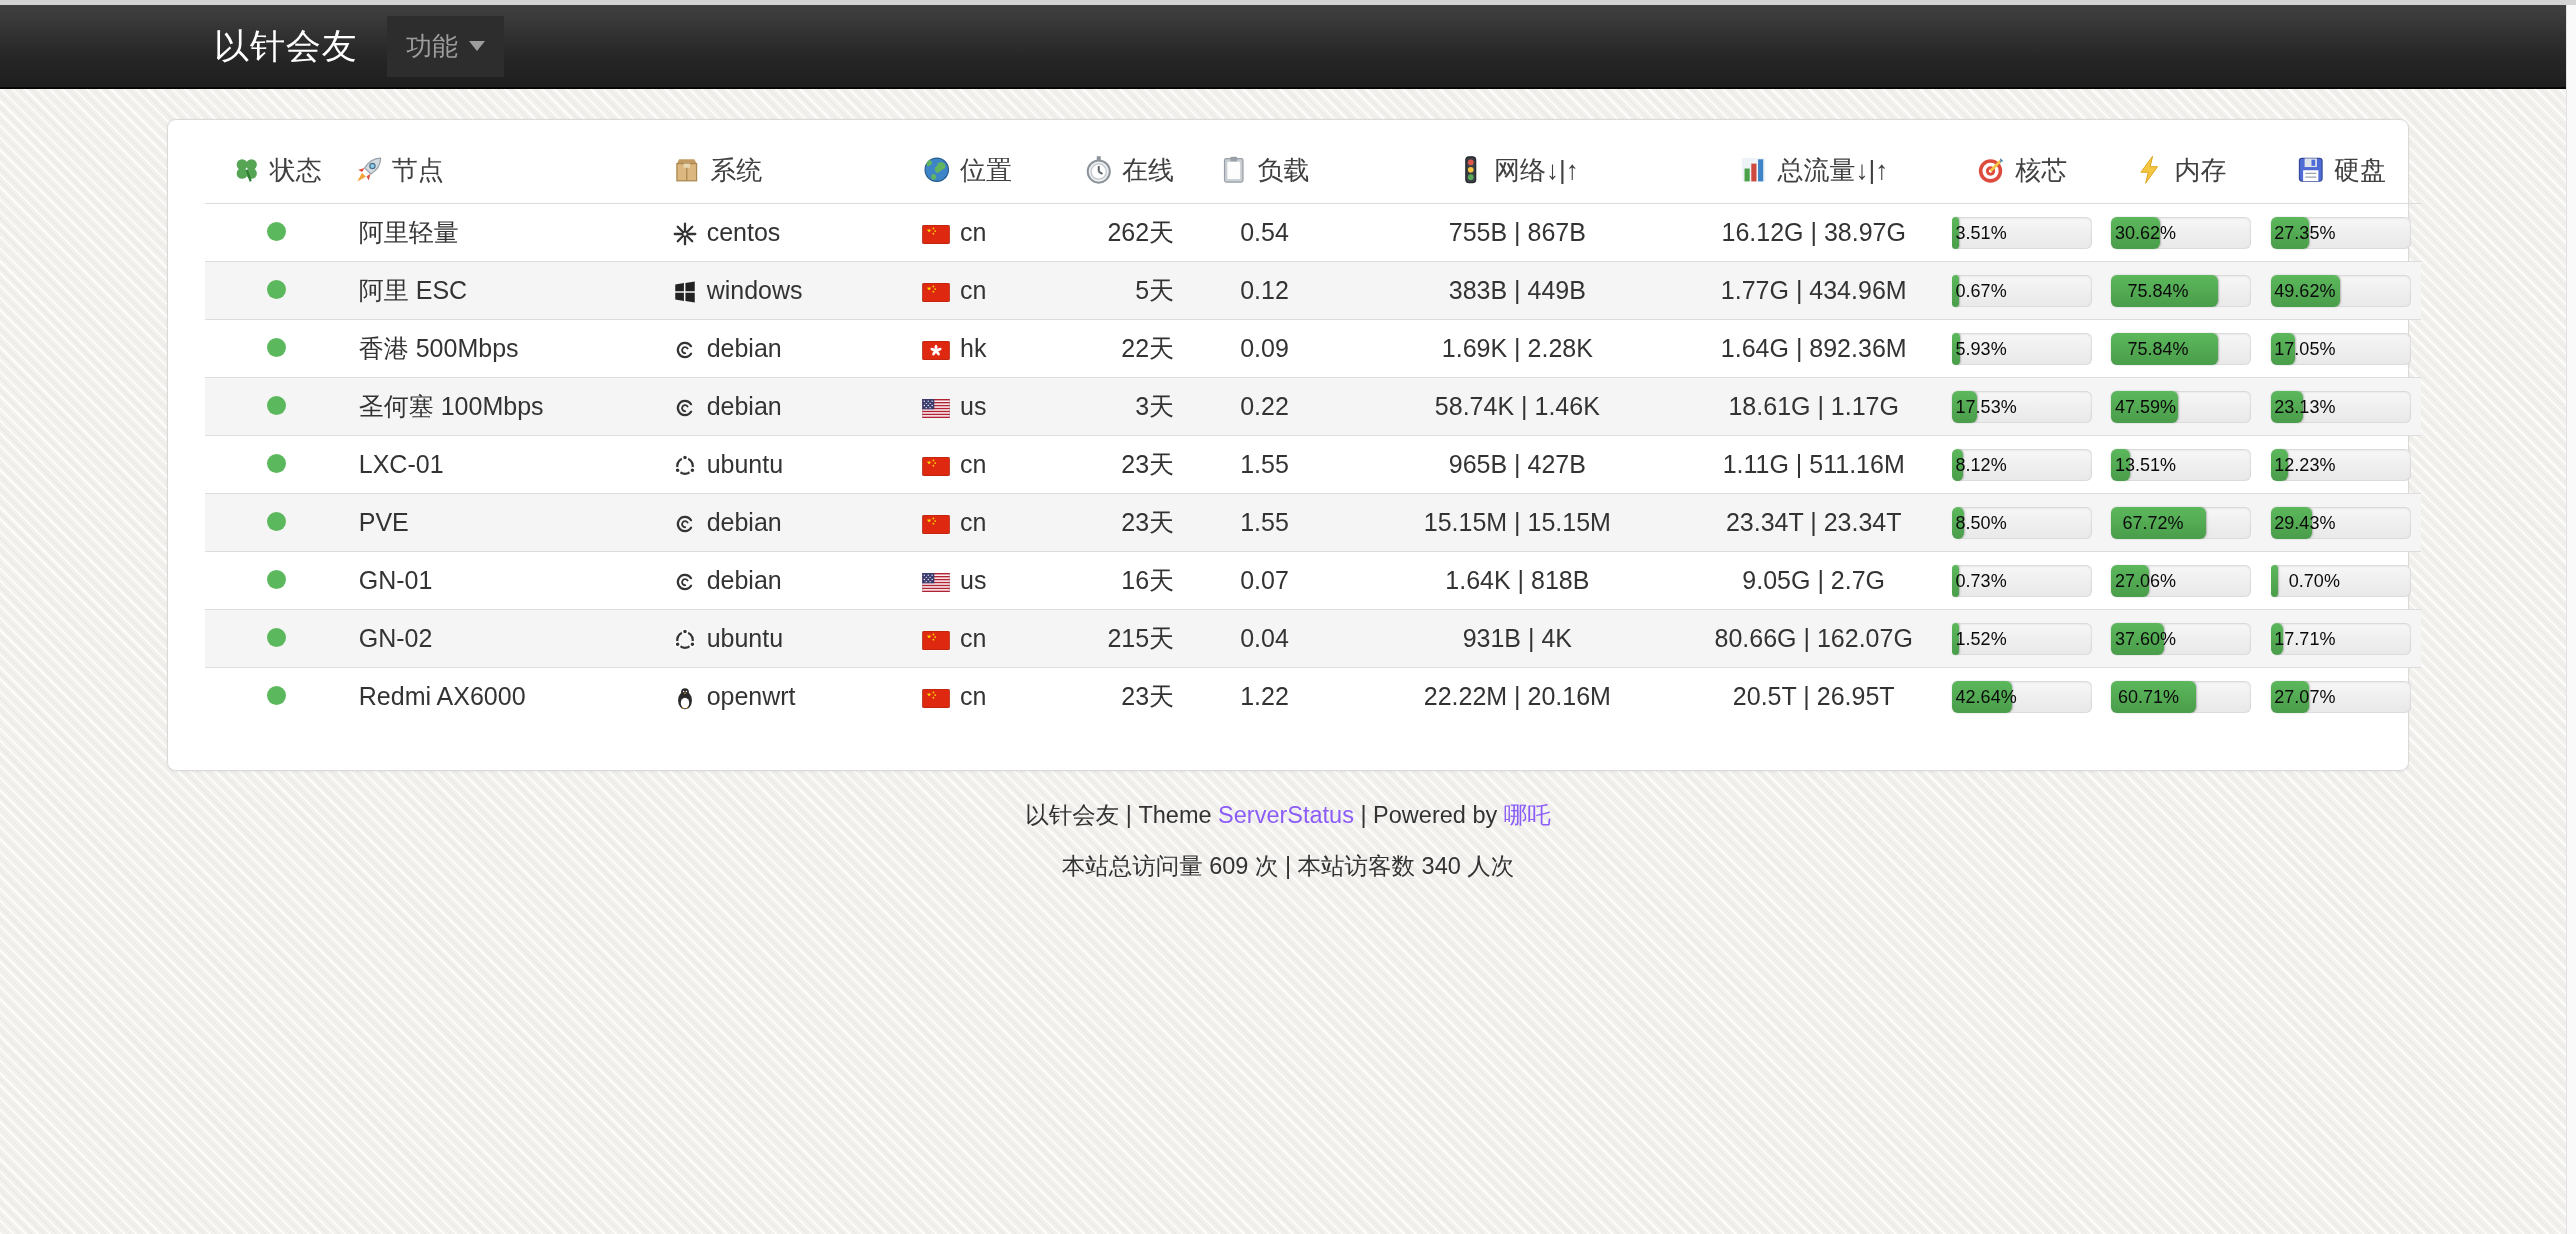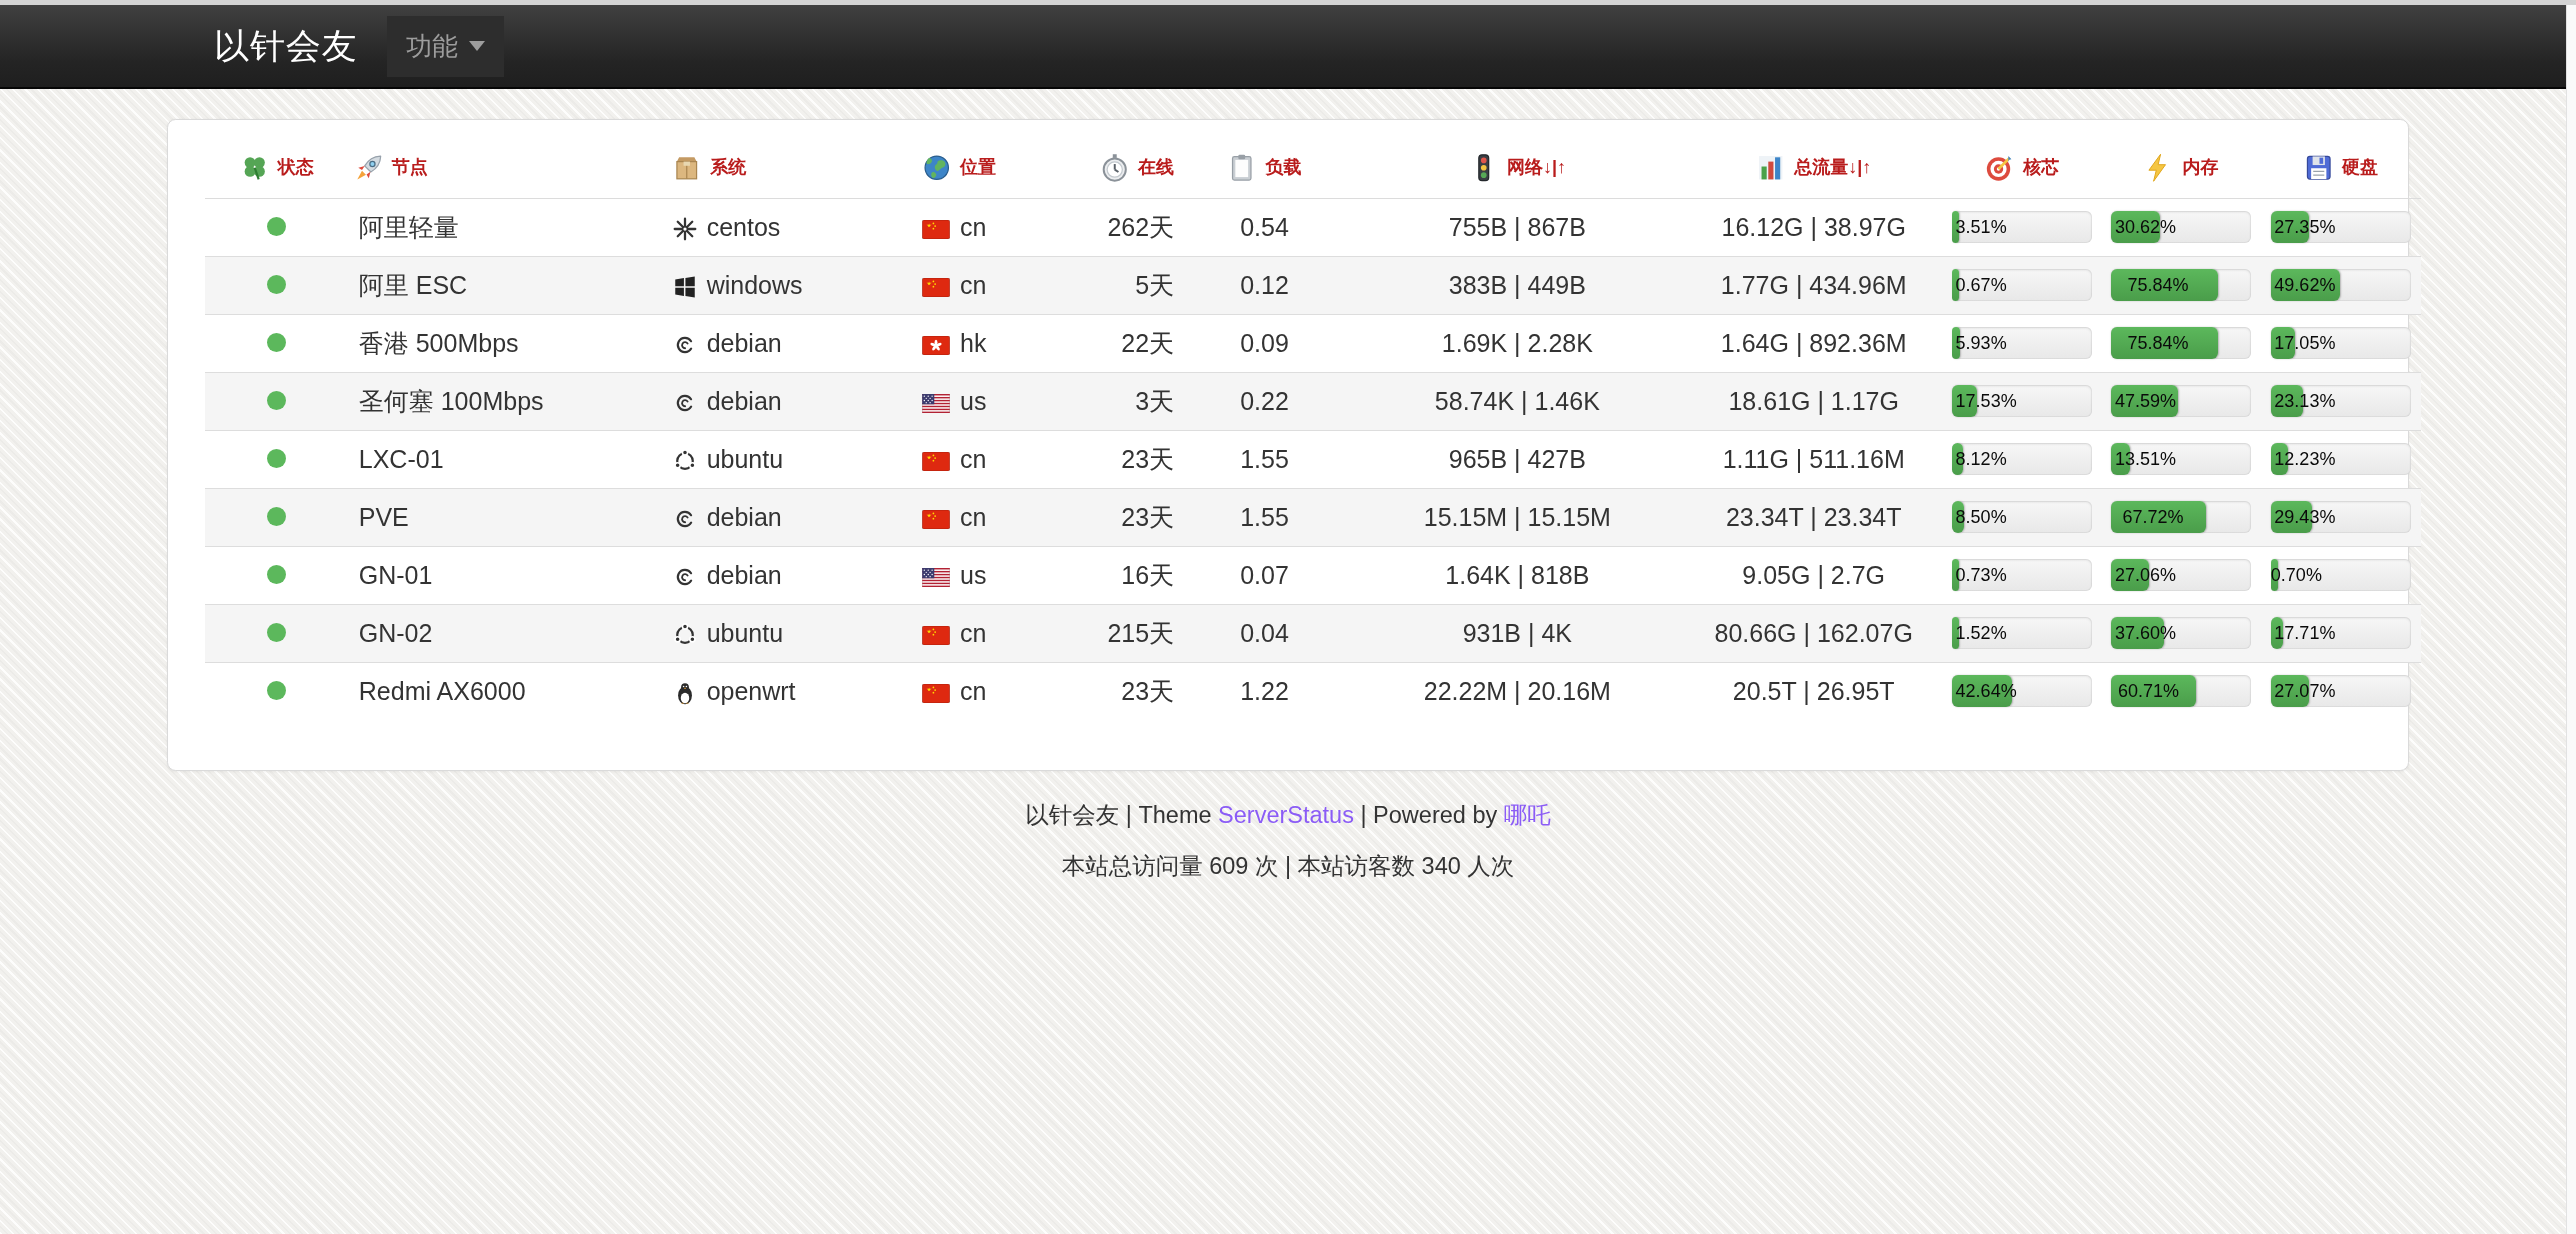--- a/index.html
+++ b/index.html
@@ -23,21 +23,21 @@
   .brand{color:#ffffff;font-size:35px;margin-left:214px;letter-spacing:0.9px;cursor:pointer;}
   .menu{margin-left:29.5px;display:flex;align-items:center;gap:10.4px;
     background:#2d2d2d;color:#9d9d9d;font-size:26px;padding:13px 19px;cursor:pointer;}
   .caret{width:0;height:0;border-left:8.7px solid transparent;border-right:8.7px solid transparent;
     border-top:10.4px solid #9d9d9d;display:inline-block;}
   
   .card{width:2242px;min-height:652px;margin:29.5px 0 0 167px;background:#fff;
     border:0.9px solid #dadada;border-radius:8.7px;box-shadow:0 0.9px 2.6px rgba(0,0,0,.05);
     padding:10.4px 37px 35px;box-sizing:border-box;}
   table{width:100%;border-collapse:collapse;table-layout:fixed;}
-  thead th{font-size:18px;color:#b91c1c;font-weight:bold;white-space:nowrap;
+  thead th{font-size:26px;color:#404040;font-weight:normal;white-space:nowrap;
     padding:22.6px 5.2px 15.6px;border-bottom:1.7px solid #dcdcdc;}
   tbody td{font-size:25px;color:#333;height:57px;padding:0 5.2px;vertical-align:middle;white-space:nowrap;}
   tbody tr+tr td{border-top:0.9px solid #ddd;}
   tbody tr:nth-child(even){background:#f5f5f5;}
   .col-status{width:133px;text-align:center;}
   .col-name{width:308px;text-align:left;padding-left:10.4px;}
   .col-os{width:229px;text-align:left;}
   .col-loc{width:143px;text-align:left;padding-left:15.6px;}
   .col-uptime{width:99px;text-align:right;}
   .col-load{width:160px;text-align:center;}
@@ -450,21 +450,21 @@
             </td>
             <td class="col-mem">
               <div class="progress">
                 <div class="bar" style="width:27.06%"></div>
                 <span class="plabel" style="left: 3.5px;">27.06%</span>
               </div>
             </td>
             <td class="col-hdd">
               <div class="progress">
                 <div class="bar" style="width:0.7%"></div>
-                <span class="plabel" style="left: 0; text-align: center;">0.70%</span>
+                <span class="plabel" style="left: 18px; text-align: center;">0.70%</span>
               </div>
             </td>
           </tr>
           <tr>
             <td class="col-status"><span class="dot"></span></td>
             <td class="col-name">GN-02</td>
             <td class="col-os"><span class="icn"><svg width="26" height="26" viewBox="0 0 24 24">
                   <circle cx="12" cy="12" r="7.2" fill="none" stroke="#333" stroke-width="2"></circle>
                   <circle cx="12" cy="4.2" r="2.4" fill="#333" stroke="#fff" stroke-width="1.5"></circle>
                   <circle cx="5.2" cy="16" r="2.4" fill="#333" stroke="#fff" stroke-width="1.5"></circle>

